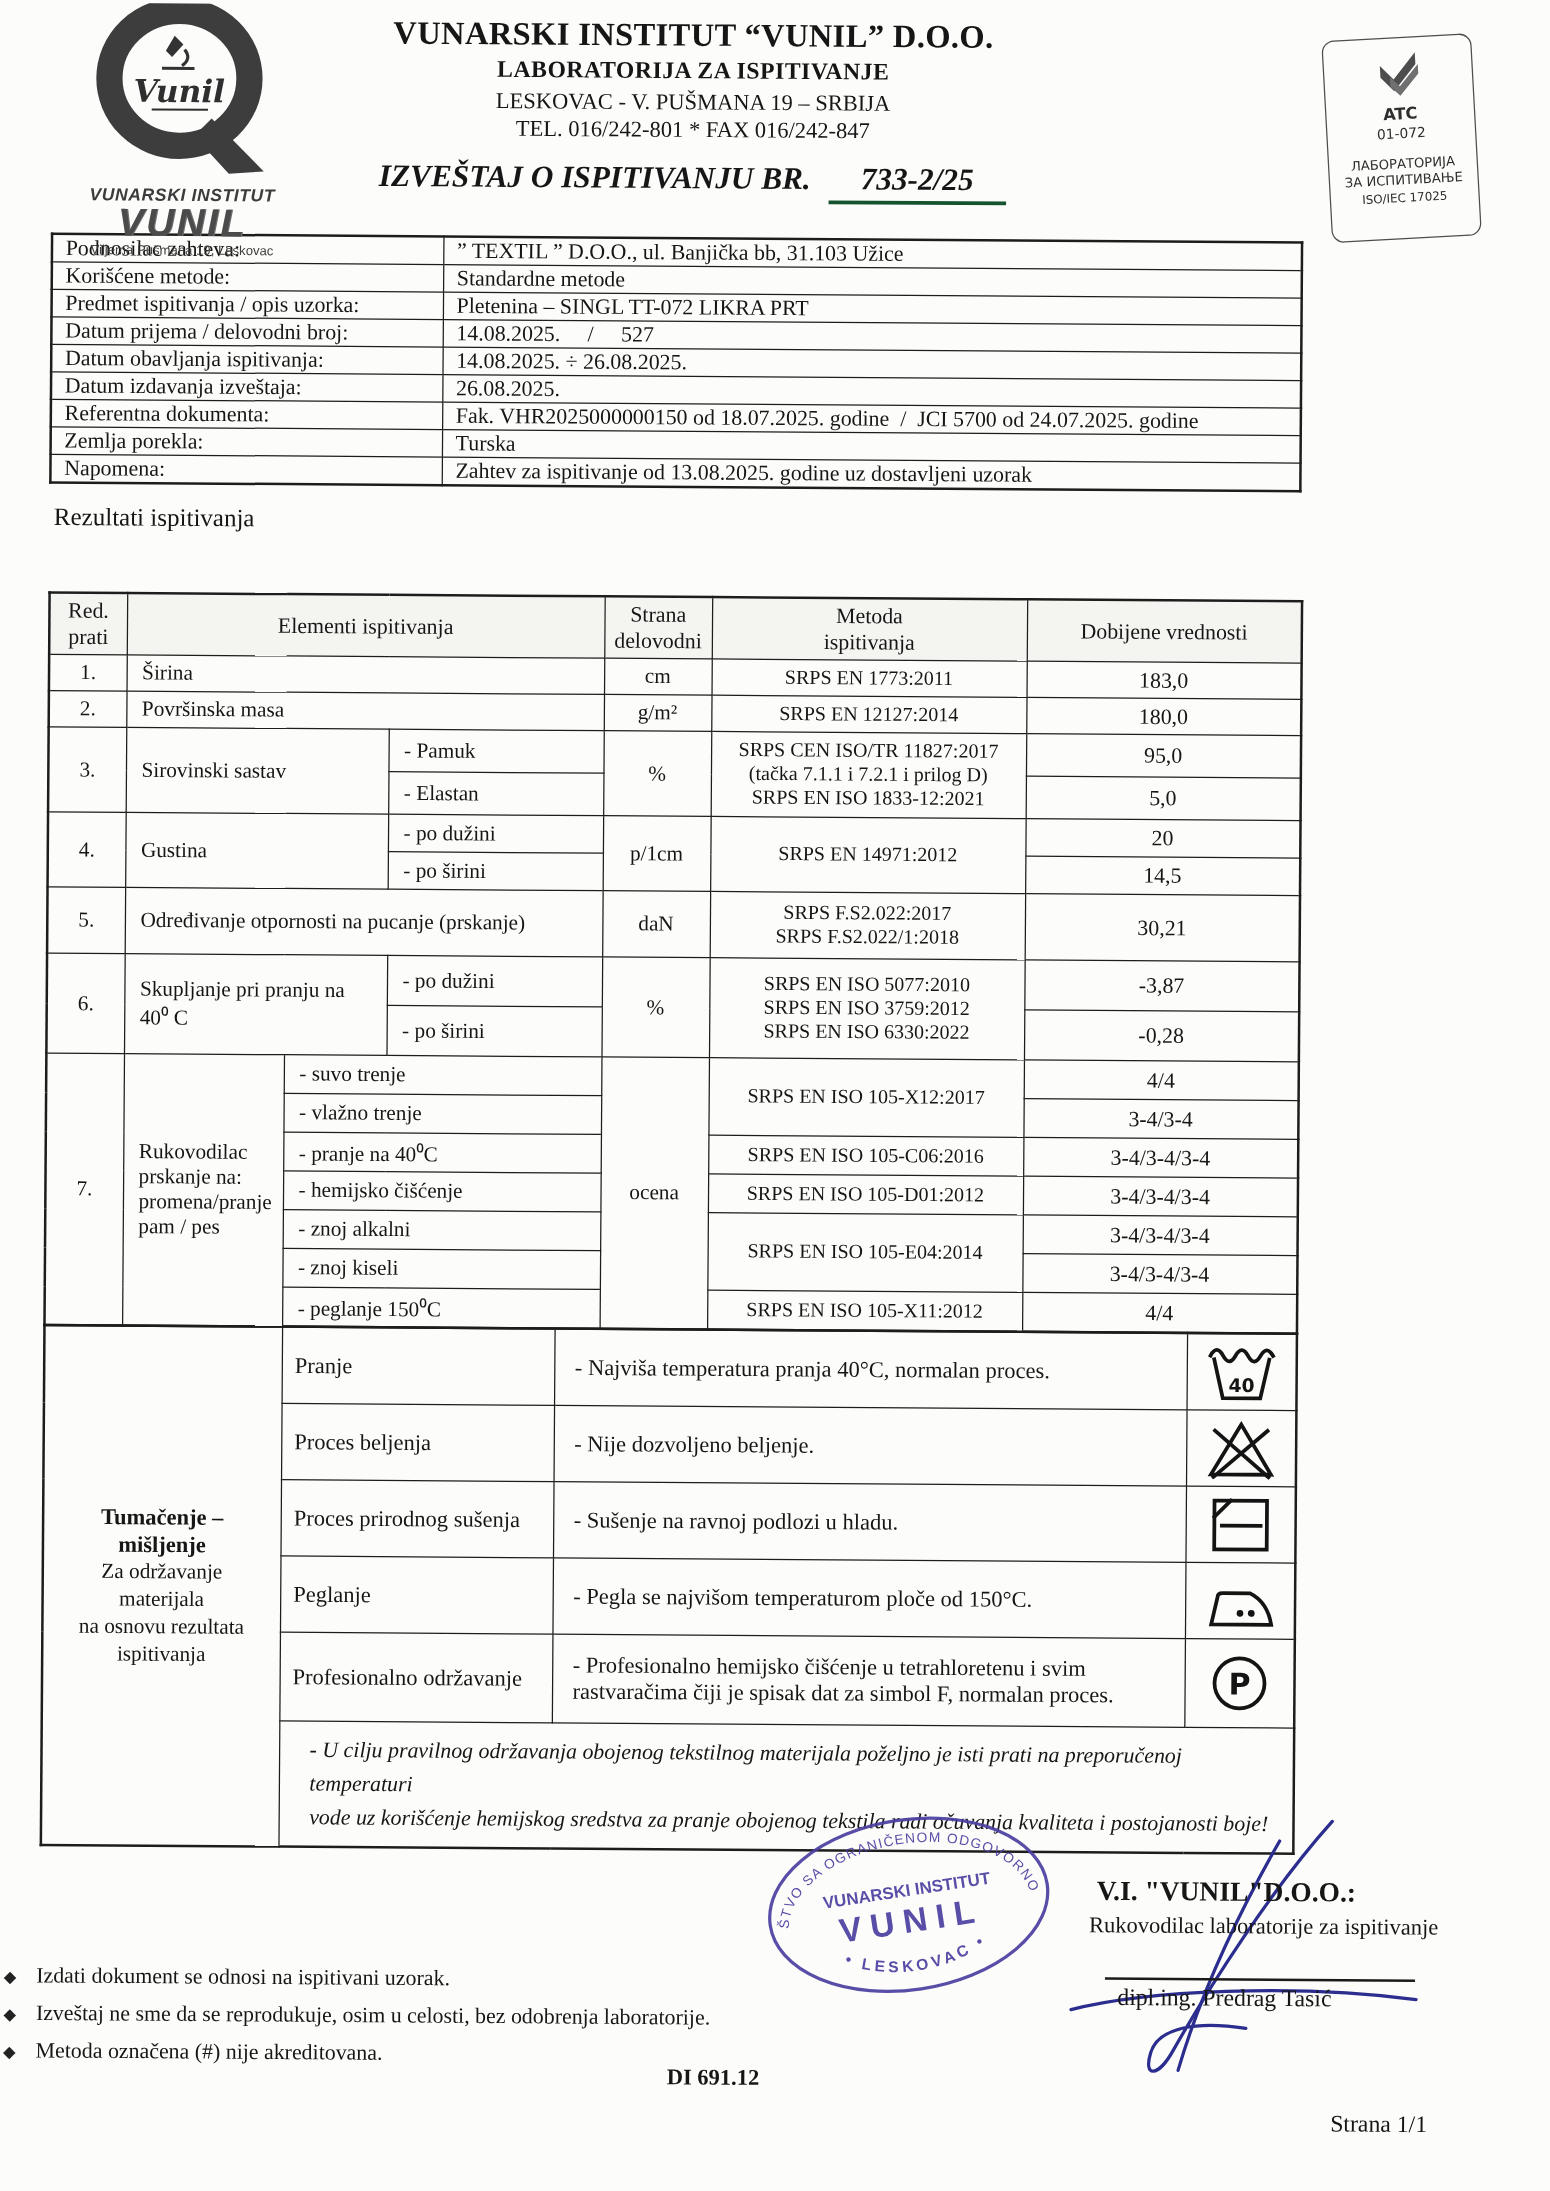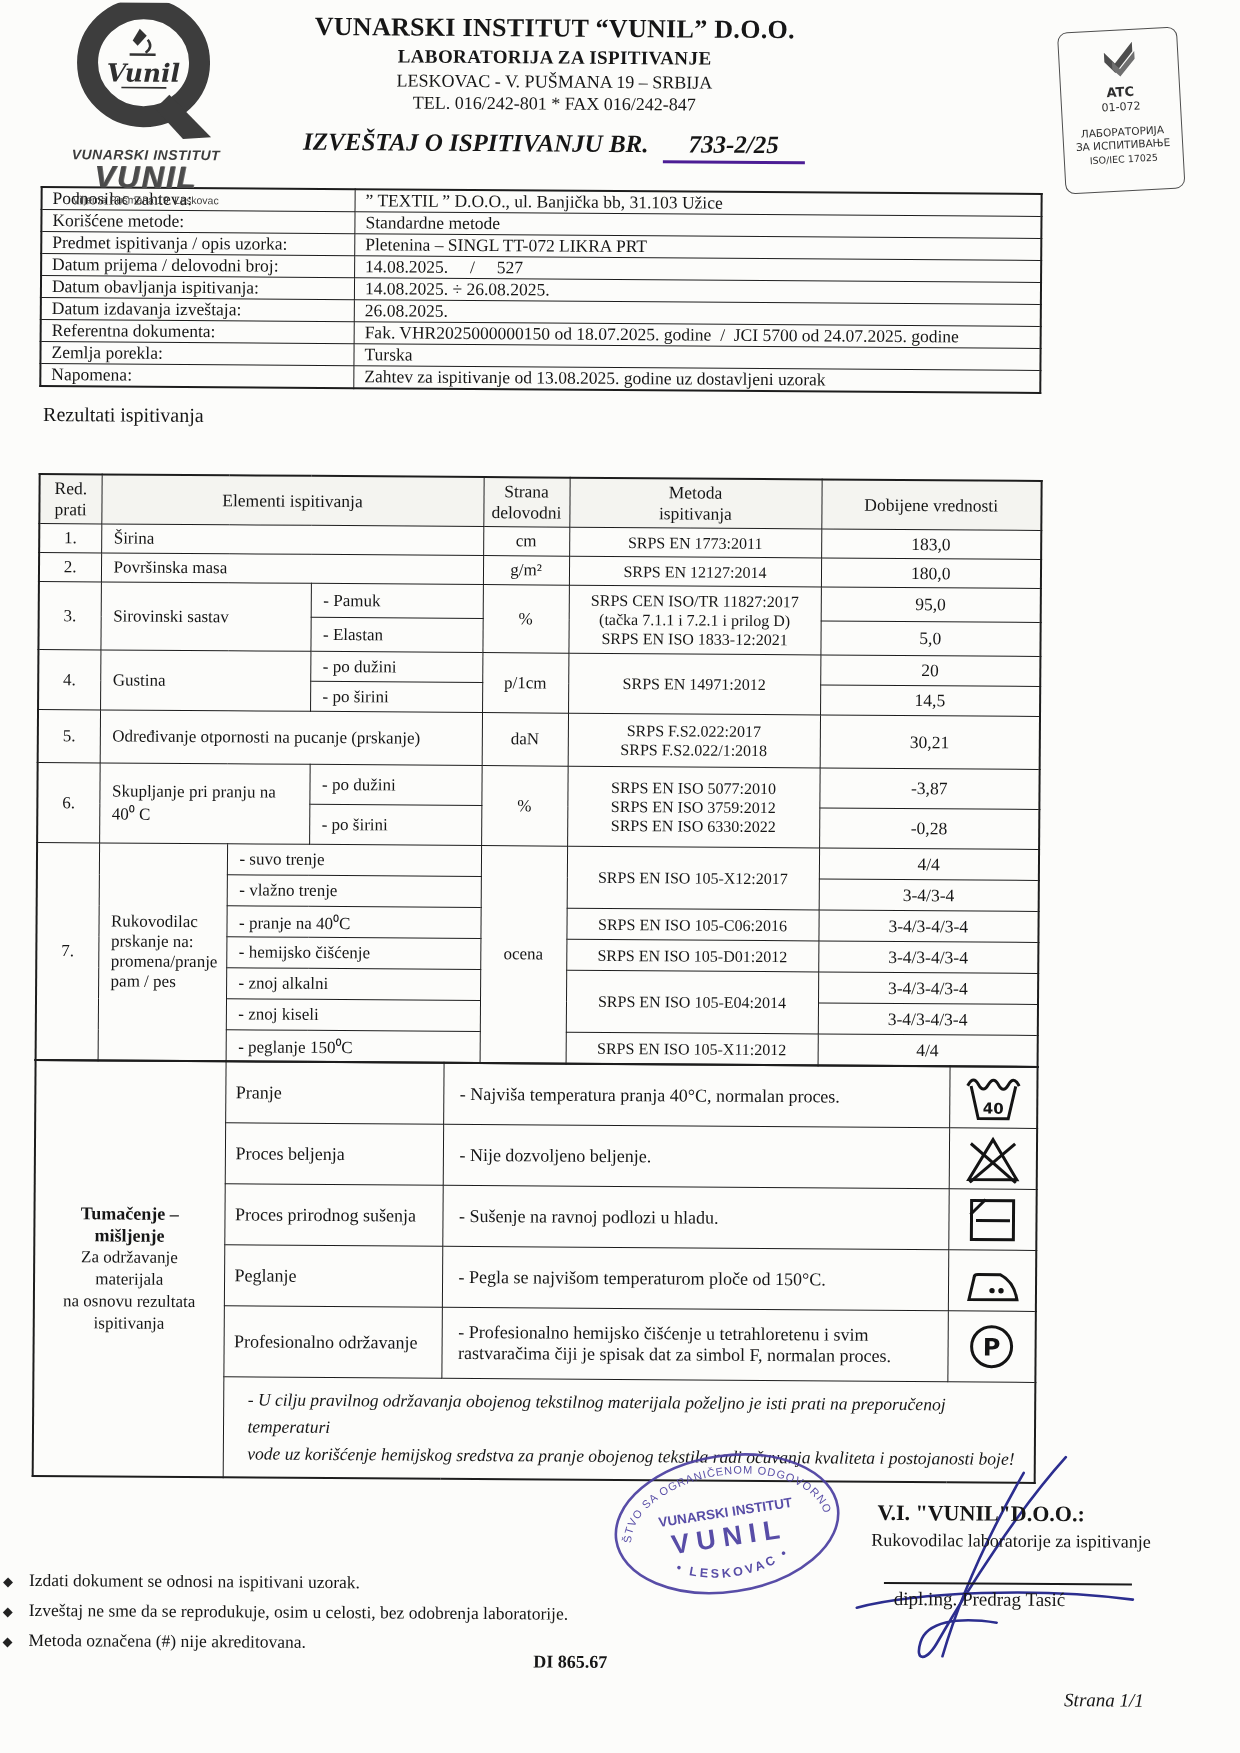--- a/index.html
+++ b/index.html
@@ -16,21 +16,21 @@
   .logo-cap1 { font-family:"Liberation Sans", sans-serif; font-style:italic; font-weight:bold; font-size:14px; letter-spacing:.5px; color:#3c3c3c; margin-top:2px; }
   .logo-cap2 { font-family:"Liberation Sans", sans-serif; font-style:italic; font-weight:900; font-size:31px; line-height:30px; letter-spacing:2px; color:#4b4b4b; text-shadow:1px 0 #6f6f6f; }
   .logo-cap3 { font-family:"Liberation Sans", sans-serif; font-size:10.5px; color:#3f3f3f; margin-top:1px; }
 
   .hdr-center { position:absolute; left:235px; top:14px; width:640px; text-align:center; }
   .h-org   { font-weight:bold; font-size:26px; letter-spacing:.3px; }
   .h-lab   { font-weight:bold; font-size:19px; margin-top:3px; letter-spacing:.4px; }
   .h-addr  { font-size:18px; margin-top:3px; }
   .h-tel   { font-size:18px; margin-top:1px; }
   .h-title { margin-top:15px; font-style:italic; font-weight:bold; font-size:25px; white-space:nowrap; }
-  .h-num   { display:inline-block; margin-left:14px; padding:0 26px 2px 26px; border-bottom:3px solid #4c1d95;font-style:italic; }
+  .h-num   { display:inline-block; margin-left:14px; padding:0 26px 2px 26px; border-bottom:3px solid #14532d;font-style:italic; }
 
   .atc { position:absolute; right:58px; top:26px; width:120px; height:162px;
          border:1.6px solid #4e4e4e; border-radius:10px; transform:rotate(-3.5deg);
          background:#fcfcfa; text-align:center; padding-top:10px; box-sizing:border-box;
          font-family:"DejaVu Sans", sans-serif; color:#2e2e2e; }
   .atc-name { font-weight:bold; font-size:13px; margin-top:2px; }
   .atc-code { font-size:11px; margin-top:1px; }
   .atc-cyr  { font-size:10.5px; line-height:13px; margin-top:12px; }
   .atc-std  { font-size:9.5px; margin-top:2px; }
 
@@ -70,21 +70,21 @@
   .stamp { position:absolute; left:618px; top:18px; transform:rotate(-9deg); opacity:.92; }
   .sigart { position:absolute; left:838px; top:18px; }
   .sig-company { position:absolute; left:888px; top:68px; font-size:22px; font-weight:bold; white-space:nowrap; }
   .sig-role { position:absolute; left:882px; top:98px; font-size:18px; white-space:nowrap; }
   .sig-line { position:absolute; left:895px; top:150px; width:248px; border-top:2px solid #1a1a1a; }
   .sig-name { position:absolute; left:905px; top:156px; font-size:19px; white-space:nowrap; }
   .bullets { position:absolute; left:14px; top:140px; }
   .bullet-row { font-size:17.5px; line-height:28px; white-space:nowrap; }
   .bullet-row .dia { font-size:13px; color:#222; margin-right:16px; }
   .doc-code { position:absolute; left:545px; top:222px; font-weight:bold; font-size:18px; }
-  .page-num { position:absolute; left:1076px; top:256px; font-size:19px;font-style:italic; }
+  .page-num { position:absolute; left:1076px; top:256px; font-size:19px; }
 </style>
 </head>
 <body>
 
 <div class="sheet">
 <div class="scan">
 
   <div class="hdr">
 
     <div class="logo-block">
@@ -432,18 +432,18 @@
     <div class="sig-role">Rukovodilac laboratorije za ispitivanje</div>
     <div class="sig-line"></div>
     <div class="sig-name">dipl.ing. Predrag Tasić</div>
 
     <div class="bullets">
       <div class="bullet-row"><span class="dia">◆</span><span>Izdati dokument se odnosi na ispitivani uzorak.</span></div>
       <div class="bullet-row"><span class="dia">◆</span><span>Izveštaj ne sme da se reprodukuje, osim u celosti, bez odobrenja laboratorije.</span></div>
       <div class="bullet-row"><span class="dia">◆</span><span>Metoda označena (#) nije akreditovana.</span></div>
     </div>
 
-    <div class="doc-code">DI 865.67</div>
+    <div class="doc-code">DI 691.12</div>
     <div class="page-num">Strana 1/1</div>
   </div>
 
 </div>
 </div>
 
 </body></html>

